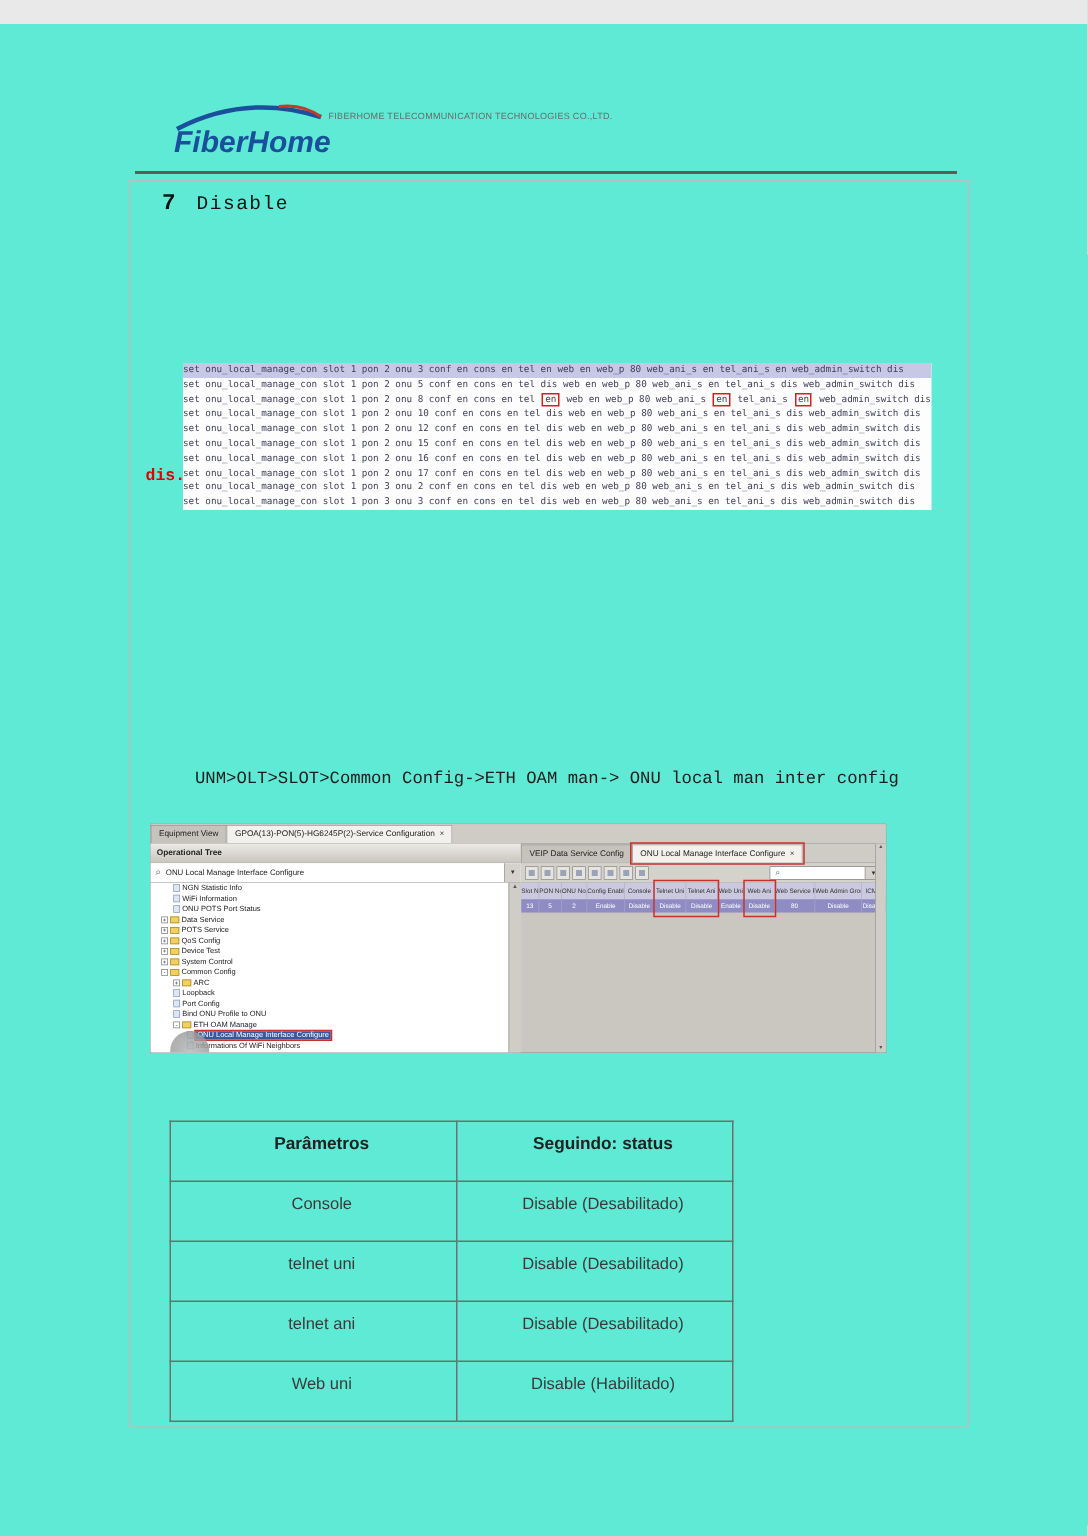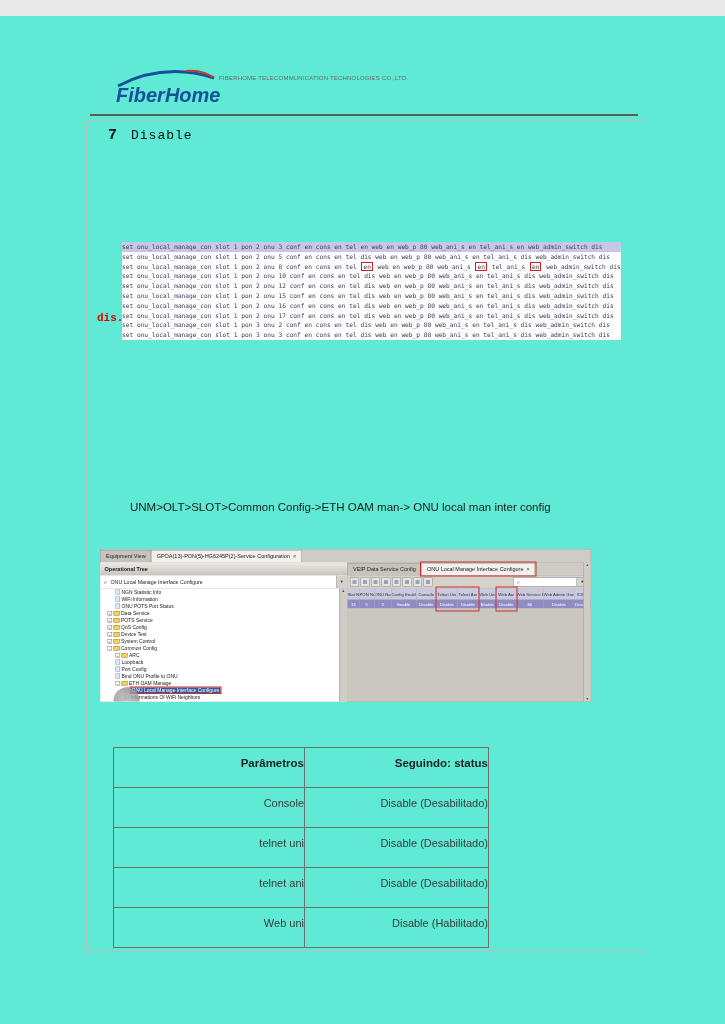--- a/index.html
+++ b/index.html
@@ -19,21 +19,21 @@
   .frame { position:absolute; left:86px; top:104px; width:560px; height:832px; border:1px solid #bcbcbc; }
 
   
   .sec { position:absolute; left:108px; top:110px; color:#111; }
   .sec-num { font-size:15px; font-weight:bold; margin-right:14px; }
   .sec-title { font-size:13px; letter-spacing:1px; }
   .para { color:#141414; font-size:11.6px; line-height:33px; text-align:justify; }
   .item1 { position:absolute; left:96px; top:119px; width:551px; text-indent:14px; text-align-last:center; }
   .item2 { position:absolute; left:112px; top:334px; width:528px; text-indent:-19px; padding-left:19px; }
   .item3 { position:absolute; left:112px; top:427px; width:528px; text-indent:-19px; padding-left:19px; }
-  .breadcrumb { position:absolute; left:130px; top:485px; font-family:Liberation Sans, sans-serif;
+  .breadcrumb { position:absolute; left:130px; top:497px; font-family:Liberation Mono, monospace;
                 font-size:11.5px; color:#1c1c1c; }
 
   
   .codeblock { position:absolute; left:122px; top:226px; width:499px; height:98px; background:#fdfdfe;
                font-family:"DejaVu Sans Mono",monospace; font-size:6.2px; line-height:9.8px;
                white-space:nowrap; color:#41415a; overflow:hidden; }
   .cline { height:9.8px; }
   .cline.hl { background:#c7c7e6; }
   .rbx { display:inline-block; border:1px solid #cc2222; line-height:7px; padding:0 1px; margin:0 1px; }
   .dis { position:absolute; left:97px; top:296px; font-weight:bold; color:#e00000; font-size:11px; }
@@ -90,21 +90,21 @@
   .u-redbox { position:absolute; border:2px solid #c8302a; pointer-events:none; }
   .rb-telnet { left:176px; top:48px; width:88px; height:50px; }
   .rb-webani { left:296px; top:48px; width:44px; height:50px; }
   .u-winscroll { position:absolute; right:0; top:0; width:14px; bottom:0; background:#d0cdc6;
                  border-left:1px solid #999; font-size:7px; text-align:center; color:#555; }
   .u-winscroll .sdown { position:absolute; bottom:2px; left:0; right:0; }
 
   
   .sumtable { position:absolute; left:113px; top:731px; width:375px; border-collapse:collapse;
               font-family:"Liberation Sans",sans-serif; table-layout:fixed; }
-  .sumtable th, .sumtable td { border:1px solid #6f6f6f; text-align:right; vertical-align:top;
+  .sumtable th, .sumtable td { border:1px solid #6f6f6f; text-align:center; vertical-align:top;
               padding:9px 0 0 11px; height:40px; }
   .sumtable th { font-size:11.5px; color:#222; }
   .sumtable td { font-size:11px; color:#3a3a3a; }
 </style>
 </head>
 <body>
 
 <div class="page">
 
   <div class="logo">

